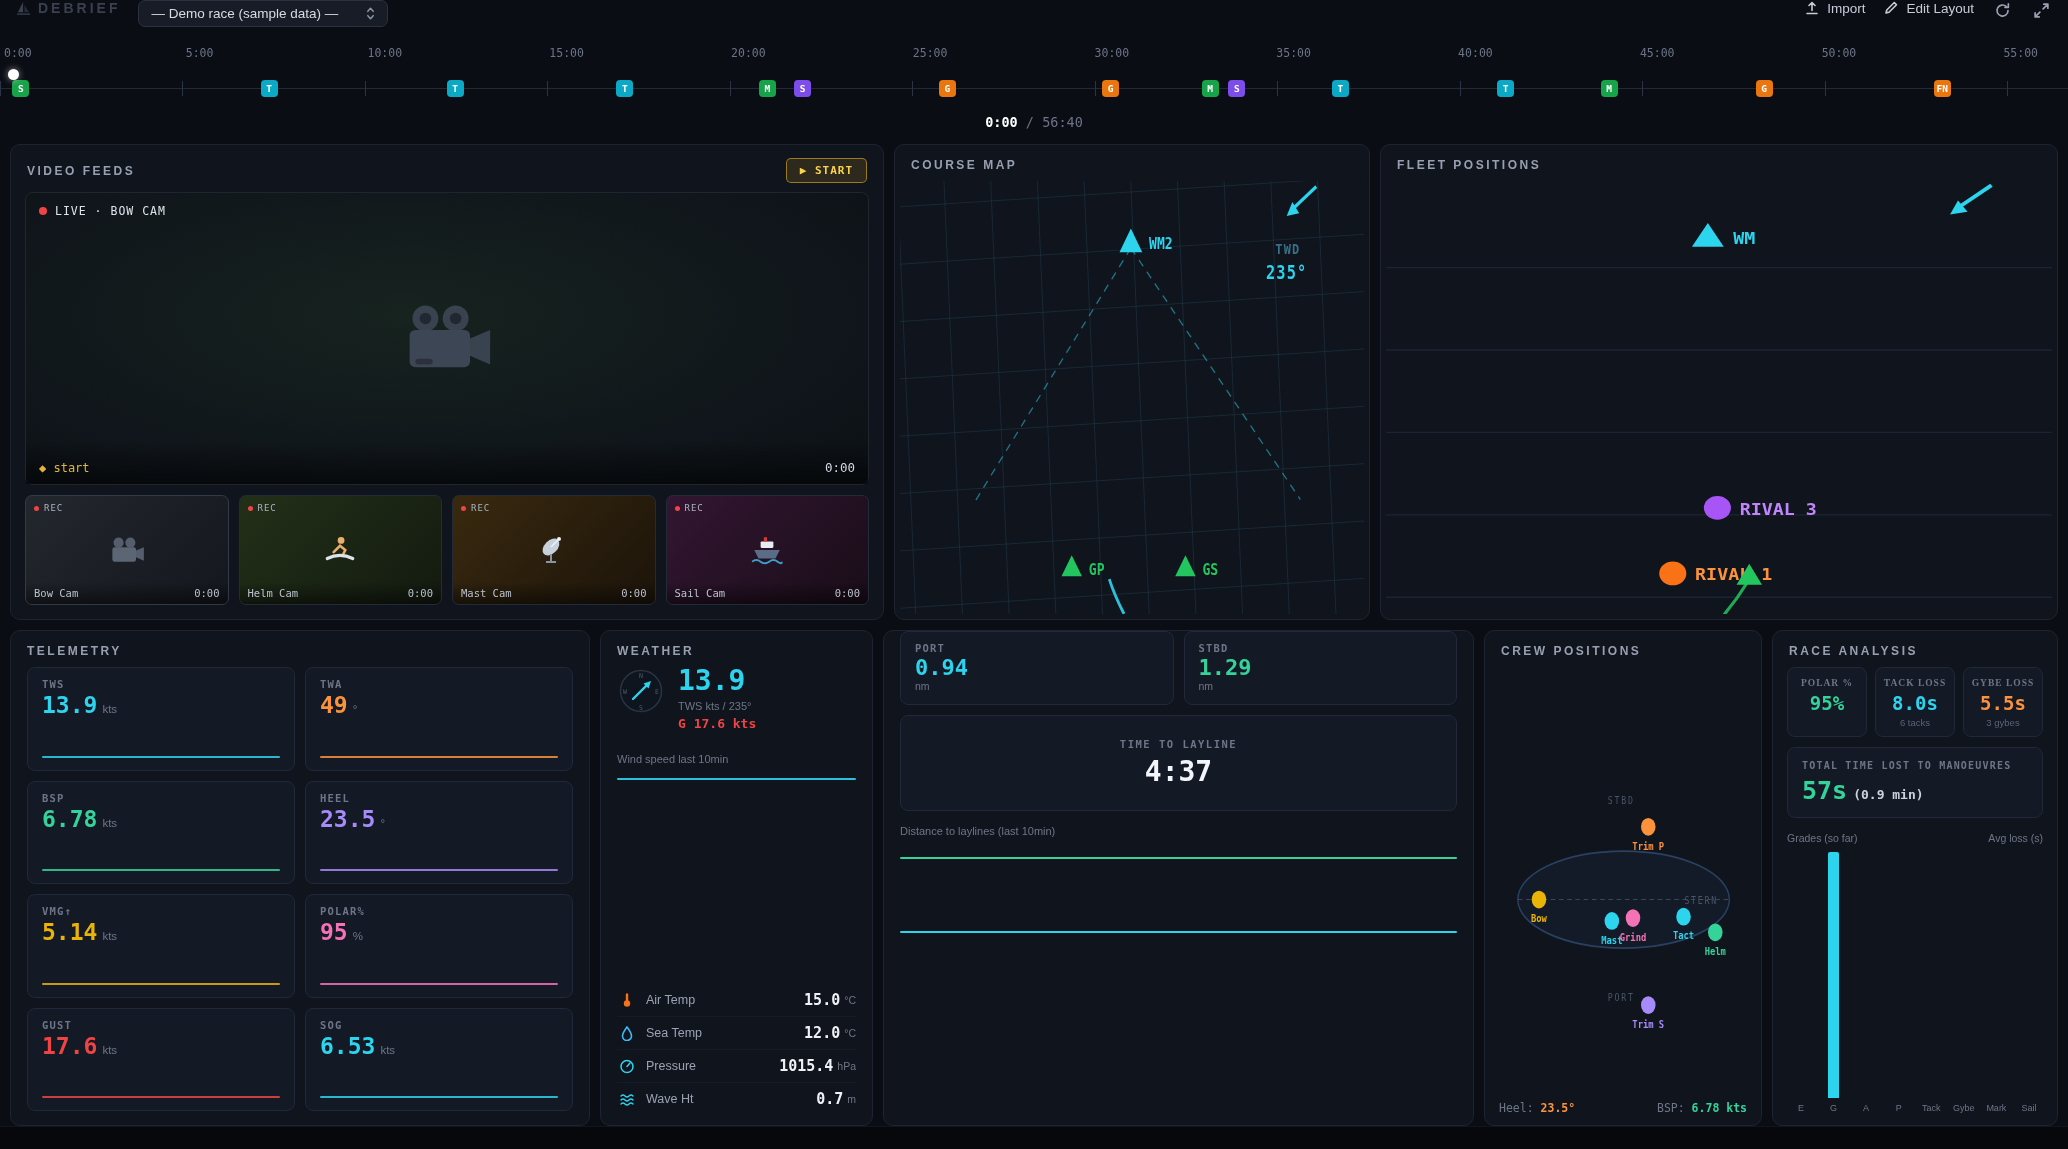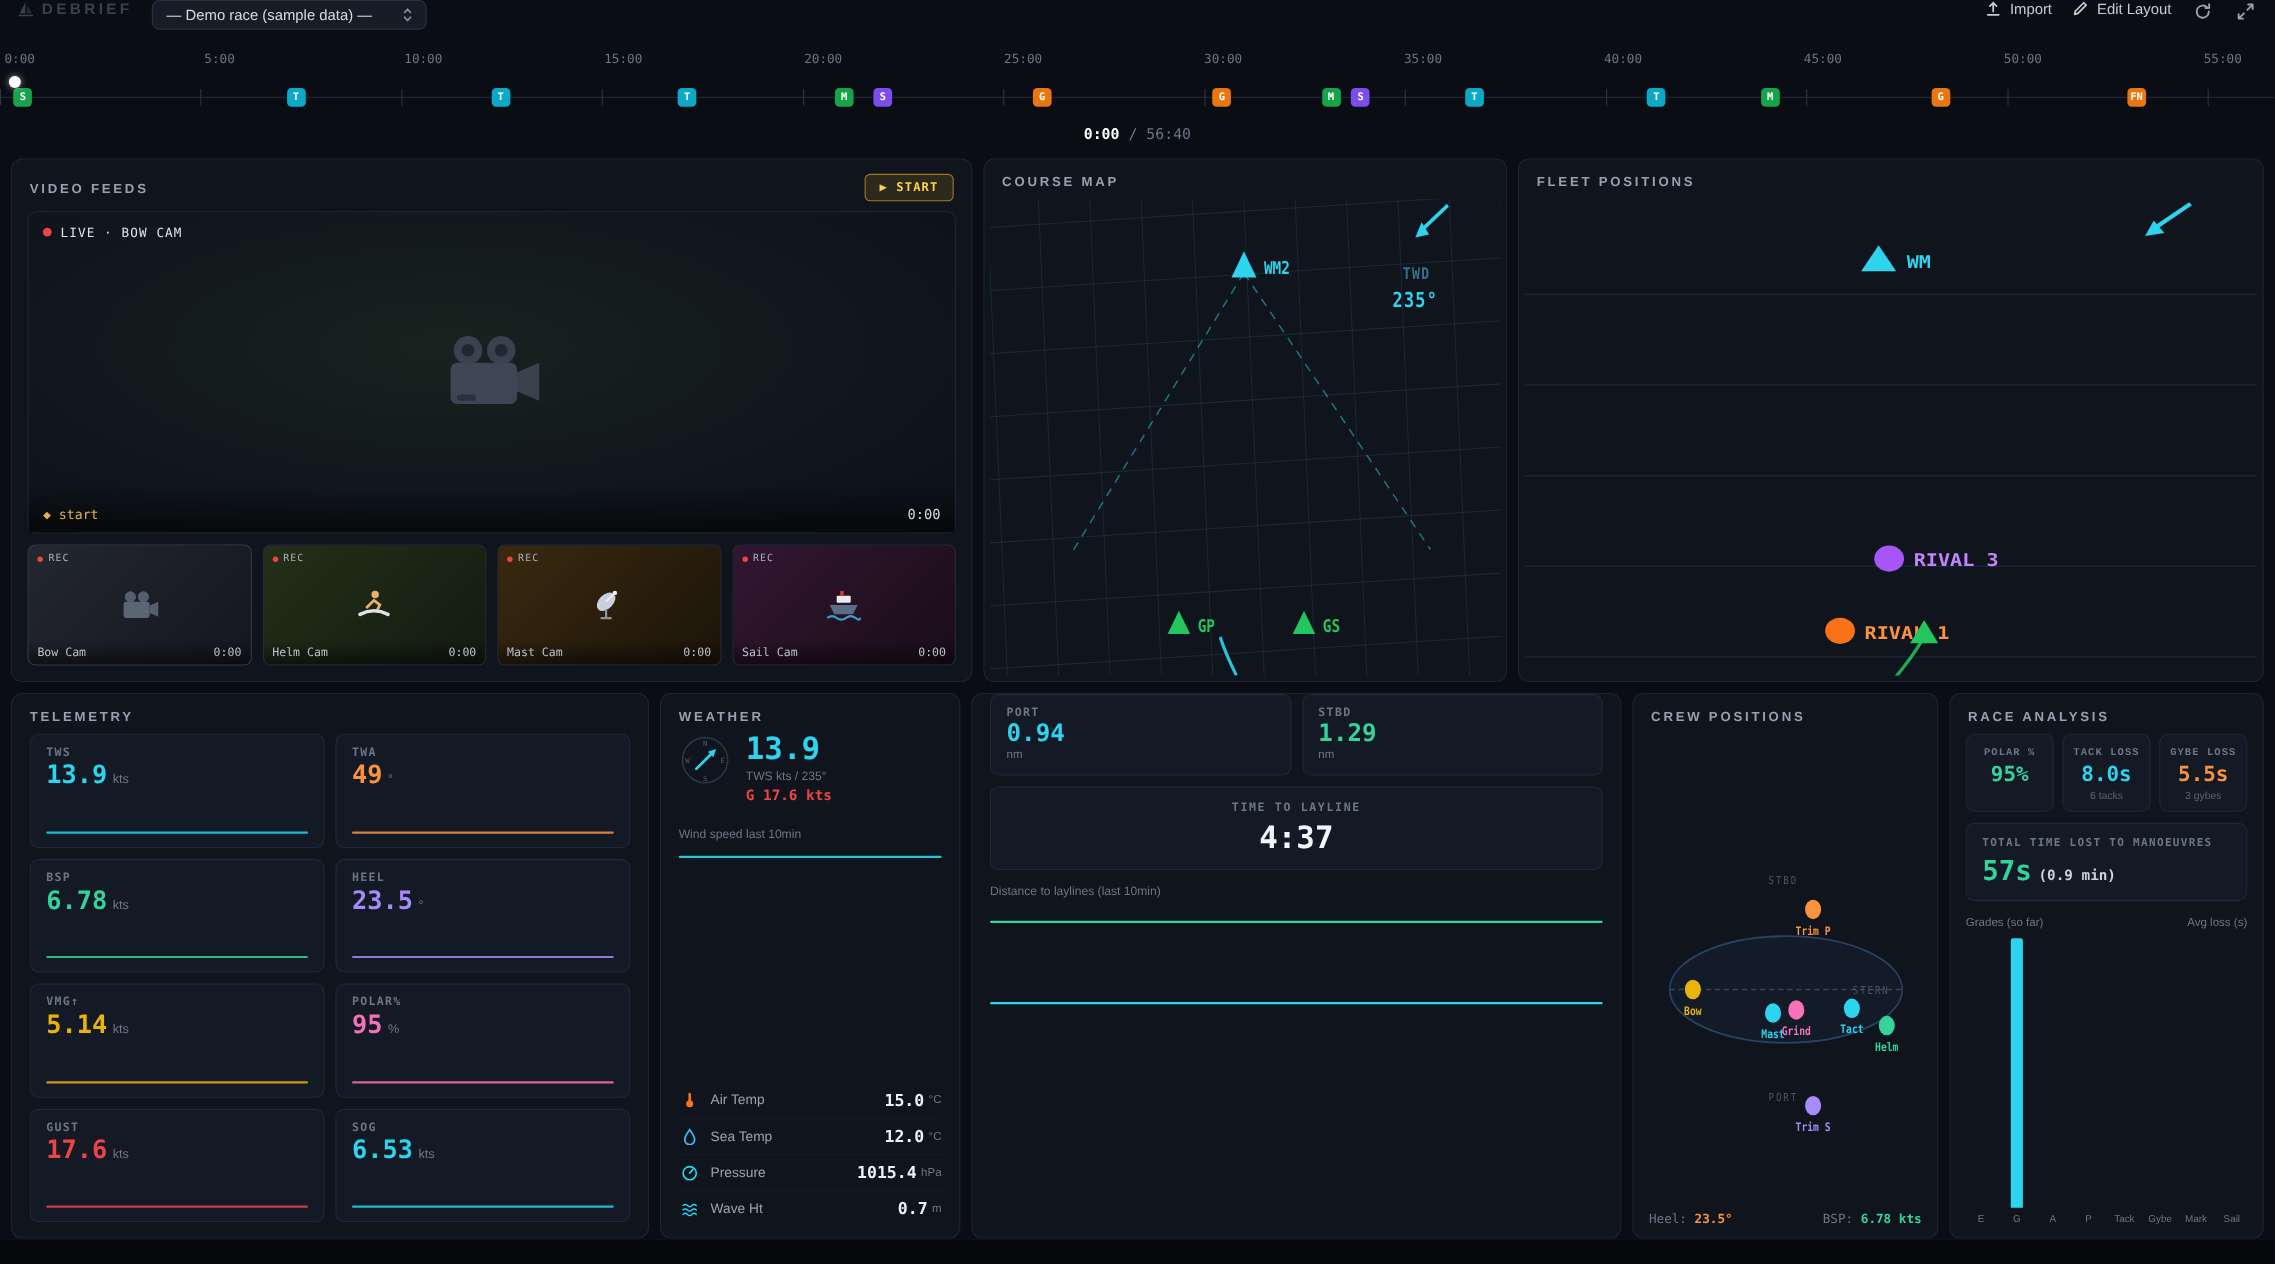--- a/index.html
+++ b/index.html
@@ -116,42 +116,42 @@
   .w-value{margin-left:auto;font-size:15px;font-weight:700;color:#eef1f6}
   .w-unit{font-size:10.5px;color:var(--dim);margin-left:4px}
 
   
   .lay-body{flex:1;display:flex;flex-direction:column;padding:0 16px 14px;min-height:0}
   .lay-cards{display:flex;gap:10px;flex:0 0 auto}
   .lay-card{flex:1;background:var(--card);border:1px solid var(--cborder);border-radius:8px;padding:10px 14px;height:74px}
   .lay-label{font-size:10.5px;letter-spacing:1.2px;color:var(--dim);font-weight:700;font-family:"DejaVu Sans Mono",monospace}
   .lay-val{font-size:22px;font-weight:700;margin-top:1px;font-family:"DejaVu Sans Mono",monospace}
   .lay-unit{font-size:10.5px;color:var(--dim)}
-  .ttl-card{margin-top:10px;background:var(--card);border:1px solid var(--cborder);border-radius:8px;height:76px;display:flex;flex-direction:column;align-items:center;justify-content:center;gap:5px;flex:0 0 auto}
+  .ttl-card{margin-top:10px;background:var(--card);border:1px solid var(--cborder);border-radius:8px;height:96px;display:flex;flex-direction:column;align-items:center;justify-content:center;gap:5px;flex:0 0 auto}
   .ttl-label{font-size:10.5px;letter-spacing:1.5px;color:var(--dim);font-weight:700;font-family:"DejaVu Sans Mono",monospace}
   .ttl-val{font-size:28px;font-weight:700;color:#f2f5f9;font-family:"DejaVu Sans Mono",monospace}
   .lay-chart{flex:1;position:relative;margin-top:14px;min-height:0}
   .lay-chart-label{font-size:11px;color:var(--dim)}
   .lay-line{position:absolute;left:0;right:0;height:2px;border-radius:1px}
   .lay-line.green{top:32px;background:var(--green)}
   .lay-line.cyan{top:106px;background:var(--cyan)}
 
   
   .crew-body{flex:1;display:flex;flex-direction:column;padding:0 14px 10px;min-height:0}
   .crew-svg{flex:1;width:100%;min-height:0}
   .side-label{fill:var(--faint);font-size:7px;letter-spacing:1.5px;font-family:"DejaVu Sans Mono",monospace}
   .crew-label{font-size:7.5px;font-family:"DejaVu Sans Mono",monospace;font-weight:700}
   .crew-stats{display:flex;justify-content:space-between;font-family:"DejaVu Sans Mono",monospace;font-size:11.5px;color:var(--dim);padding-top:6px;flex:0 0 auto}
   .crew-stats b{font-weight:700}
 
   
   .race-body{flex:1;display:flex;flex-direction:column;padding:0 14px 12px;min-height:0}
   .ra-stats{display:flex;gap:8px;flex:0 0 auto}
   .ra-stat{flex:1;background:var(--card);border:1px solid var(--cborder);border-radius:8px;padding:10px 4px 8px;text-align:center}
-  .ra-stat .lbl{font-size:9.5px;letter-spacing:1px;color:var(--dim);font-weight:700;font-family:Liberation Mono, monospace;white-space:nowrap}
+  .ra-stat .lbl{font-size:9.5px;letter-spacing:1px;color:var(--dim);font-weight:700;font-family:Liberation Serif, serif;white-space:nowrap}
   .ra-stat .val{font-size:19px;font-weight:700;margin-top:4px;font-family:"DejaVu Sans Mono",monospace}
   .ra-stat .sub{font-size:9.5px;color:#5b6373;margin-top:3px;min-height:11px}
   .ra-total{margin-top:10px;background:var(--card);border:1px solid var(--cborder);border-radius:8px;padding:12px 14px;flex:0 0 auto}
   .ra-total .lbl{font-size:10px;letter-spacing:1.2px;color:var(--dim);font-weight:700;font-family:"DejaVu Sans Mono",monospace}
   .ra-total .val{font-size:25px;font-weight:700;color:var(--green);font-family:"DejaVu Sans Mono",monospace}
   .ra-total .sub{font-size:13px;color:#cbd2dd;font-weight:700;margin-left:6px;font-family:"DejaVu Sans Mono",monospace}
   .ra-total .valrow{margin-top:5px}
   .ra-chart-head{display:flex;justify-content:space-between;font-size:10.5px;color:var(--dim);margin-top:14px;flex:0 0 auto}
   .ra-bars{flex:1;display:flex;justify-content:space-between;align-items:flex-end;padding:8px 2px 0;min-height:0}
   .ra-slot{width:24px;height:100%;display:flex;align-items:flex-end;justify-content:center}

